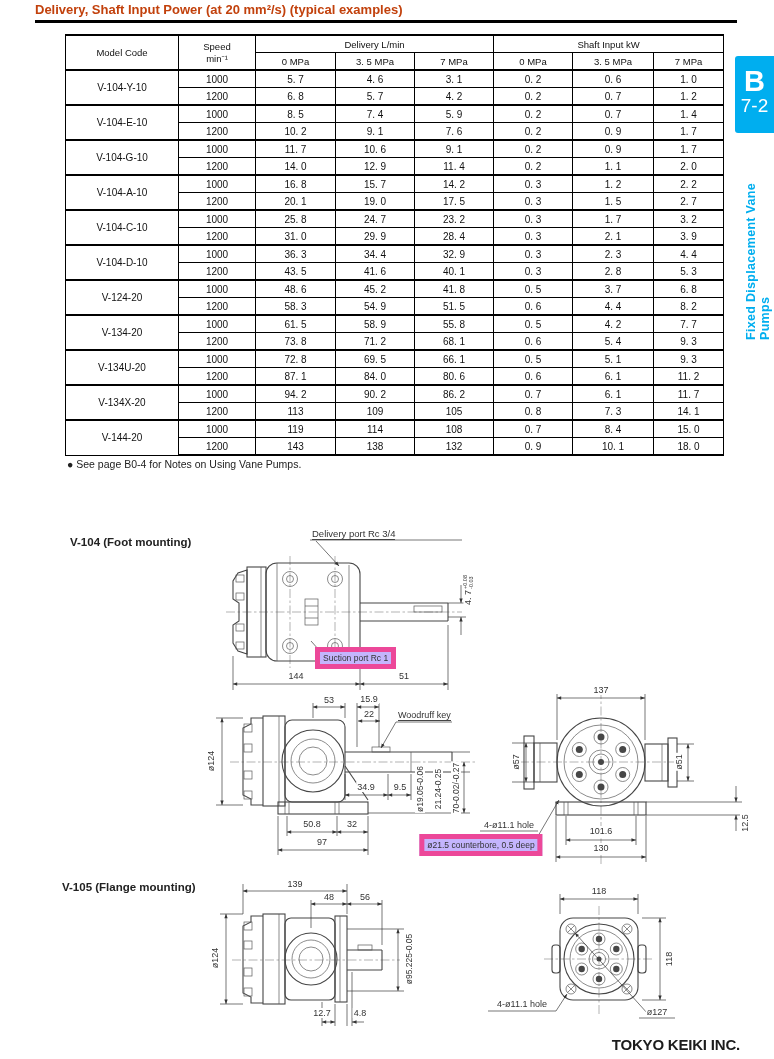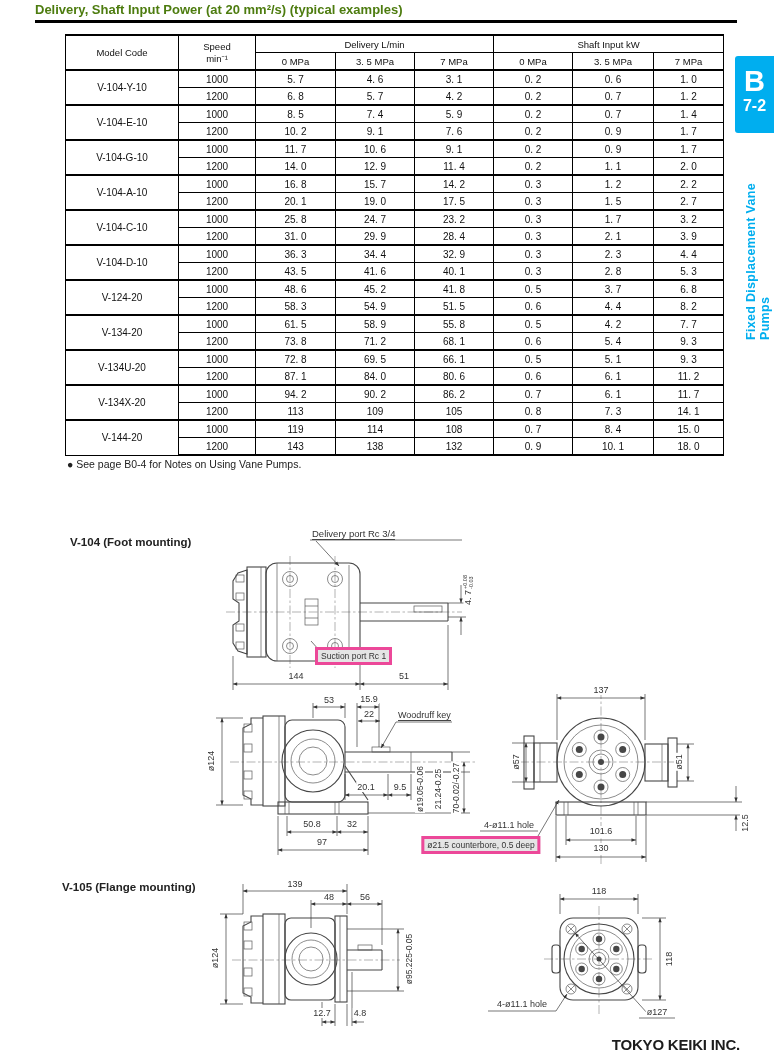--- a/index.html
+++ b/index.html
@@ -1,19 +1,19 @@
 <!DOCTYPE html>
 <html><head>
 <meta charset="utf-8">
 <style>
   html,body{margin:0;padding:0;background:#fff;}
   #page{position:relative;width:774px;height:1059px;background:#fff;overflow:hidden;
         font-family:"Liberation Sans",sans-serif;color:#111;}
   
-  .page-title{position:absolute;left:35px;top:2px;font-size:13px;font-weight:bold;color:#4d7c0f;}
+  .page-title{position:absolute;left:35px;top:2px;font-size:13px;font-weight:bold;color:#c2410c;}
   .title-rule{position:absolute;left:35px;top:20px;width:702px;height:2.5px;background:#000;}
   
   #spec-table{position:absolute;left:65px;top:34px;width:658px;border-collapse:collapse;
               table-layout:fixed;font-size:10px;color:#111;}
   #spec-table th,#spec-table td{border:1px solid #000;text-align:center;padding:0;height:16px;
               font-weight:normal;white-space:nowrap;overflow:hidden;}
   #spec-table thead th{font-size:9.5px;}
   #spec-table{border-top:2.5px solid #000;}
   #spec-table thead tr:last-child th{border-bottom:2.5px solid #000;}
   #spec-table tr.group-start td{border-top:2px solid #000;}
@@ -23,29 +23,29 @@
        padding-left:9px;box-sizing:border-box;color:#fff;font-weight:bold;font-size:12.5px;}
   .note-line{position:absolute;left:67px;top:458px;font-size:10.5px;color:#222;}
   
   .dwg-title{position:absolute;font-size:11.5px;font-weight:bold;color:#222;}
   .lbl{position:absolute;font-size:9.5px;color:#333;white-space:nowrap;}
   .dim{position:absolute;font-size:9px;color:#333;white-space:nowrap;background:#fff;
        padding:0 1px;transform:translate(-50%,-50%);line-height:10px;}
   .dim.rot{transform:translate(-50%,-50%) rotate(-90deg);}
   .dim.small{font-size:8.5px;}
   .underline{border-bottom:1px solid #444;}
-  .boxed{border:3px solid #ec4899;background:#e5e5e5;padding:1px 3px;font-size:8.5px;}
+  .boxed{border:5px solid #ec4899;background:#c4b5fd;padding:1px 3px;font-size:8.5px;}
   .tol{display:inline-flex;flex-direction:column;font-size:5.5px;line-height:5.5px;
        vertical-align:middle;margin-left:1px;}
   .tol i{font-style:normal;}
   
   .side-tab{position:absolute;left:735px;top:56px;width:39px;height:77px;
             border-radius:3px 0 0 3px;text-align:center;color:#fff;}
   .side-tab .big{display:block;font-size:29px;font-weight:bold;line-height:34px;margin-top:8px;}
-  .side-tab .num{display:block;font-size:16px;font-weight:bold;line-height:16px;}
+  .side-tab .num{display:block;font-size:19px;font-weight:normal;line-height:16px;}
   .side-vert{position:absolute;left:744px;top:180px;height:160px;writing-mode:vertical-rl;
              transform:rotate(180deg);font-size:12.5px;font-weight:bold;letter-spacing:.3px;}
   
   .logo{position:absolute;left:606px;top:1036px;width:134px;text-align:right;
         font-size:15px;font-weight:bold;letter-spacing:-.2px;color:#1c1c1c;}
   
   svg{position:absolute;left:0;top:0;}
   .ol{stroke:#464646;fill:none;stroke-width:1.1;}
   .tl{stroke:#5a5a5a;fill:none;stroke-width:.7;}
   .dl{stroke:#3c3c3c;fill:none;stroke-width:.7;}
@@ -559,21 +559,21 @@
         <i>-0.03</i>
       </span></span>
   <span class="dim" style="left:296px;top:676px">144</span>
   <span class="dim" style="left:404px;top:676px">51</span>
 
   <span class="dim" style="left:329px;top:700px">53</span>
   <span class="dim" style="left:369px;top:699px">15.9</span>
   <span class="dim" style="left:369px;top:714px">22</span>
   <span class="lbl underline" style="left:398px;top:710px;font-size:9px">Woodruff key</span>
   <span class="dim rot" style="left:211px;top:761px">ø124</span>
-  <span class="dim" style="left:366px;top:787px">20.1</span>
+  <span class="dim" style="left:366px;top:787px">34.9</span>
   <span class="dim" style="left:400px;top:787px">9.5</span>
   <span class="dim rot small" style="left:420px;top:789px">ø19.05-0.06</span>
   <span class="dim rot small" style="left:438px;top:789px">21.24-0.25</span>
   <span class="dim rot small" style="left:456px;top:788px">70-0.02/-0.27</span>
   <span class="dim" style="left:312px;top:824px">50.8</span>
   <span class="dim" style="left:352px;top:824px">32</span>
   <span class="dim" style="left:322px;top:842px">97</span>
   <span class="dim" style="left:509px;top:825px">4-ø11.1 hole</span>
   <span class="dim boxed" style="left:481px;top:845px;transform:translate(-50%,-50%)">ø21.5 counterbore, 0.5 deep</span>
 

